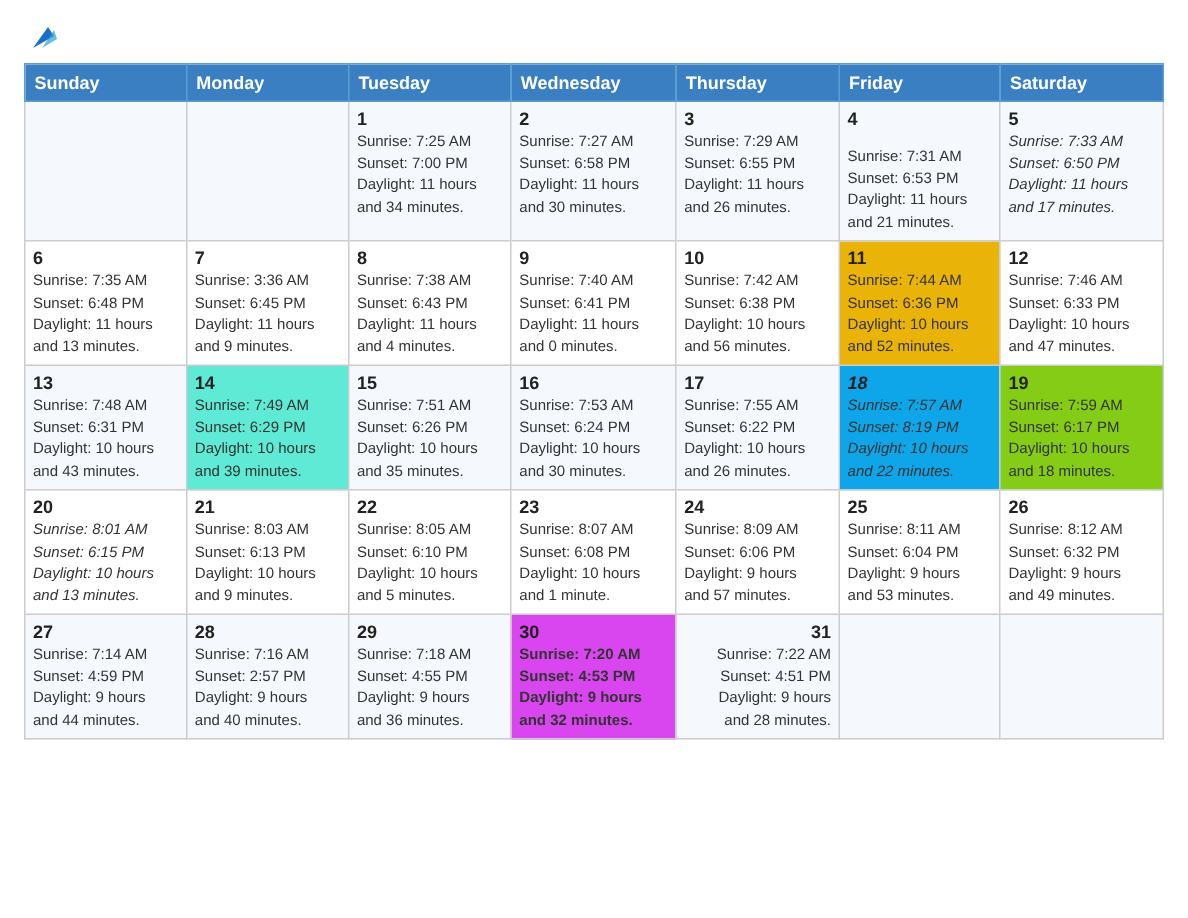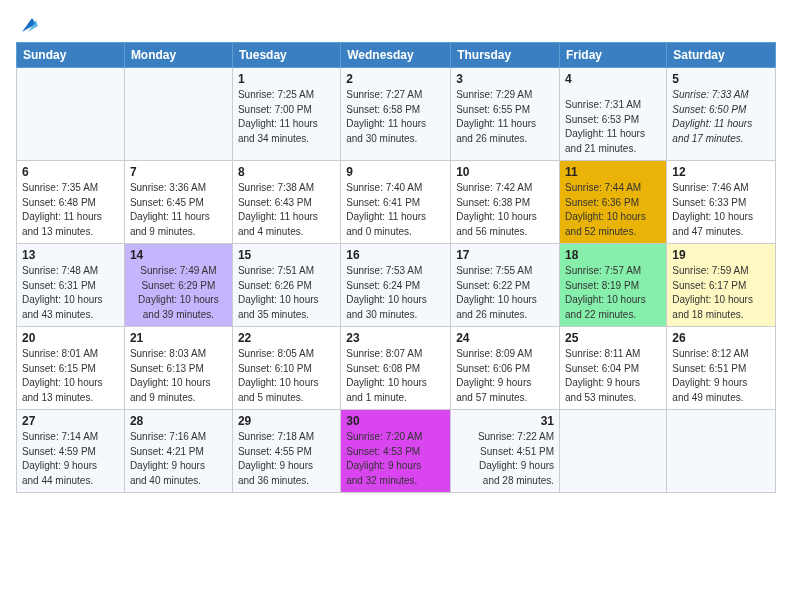--- a/index.html
+++ b/index.html
@@ -222,23 +222,23 @@
           </td>
         </tr>
         <tr>
           <td style="background-color: rgb(245, 248, 252);">
             <span class="day-number">13</span>
             <div class="day-info" style="white-space: pre-line;">Sunrise: 7:48 AM
 Sunset: 6:31 PM
 Daylight: 10 hours
 and 43 minutes.</div>
           </td>
-          <td style="background-color: #c4b5fd;">
+          <td style="background-color: #5eead4;">
             <span class="day-number">14</span>
-            <div class="day-info" style="white-space: pre-line; text-align: center;">Sunrise: 7:49 AM
+            <div class="day-info" style="white-space: pre-line;">Sunrise: 7:49 AM
 Sunset: 6:29 PM
 Daylight: 10 hours
 and 39 minutes.</div>
           </td>
           <td style="background-color: rgb(245, 248, 252);">
             <span class="day-number">15</span>
             <div class="day-info" style="white-space: pre-line;">Sunrise: 7:51 AM
 Sunset: 6:26 PM
 Daylight: 10 hours
 and 35 minutes.</div>
@@ -250,39 +250,39 @@
 Daylight: 10 hours
 and 30 minutes.</div>
           </td>
           <td style="background-color: rgb(245, 248, 252);">
             <span class="day-number">17</span>
             <div class="day-info" style="white-space: pre-line;">Sunrise: 7:55 AM
 Sunset: 6:22 PM
 Daylight: 10 hours
 and 26 minutes.</div>
           </td>
-          <td style="background-color: #86efac;">
+          <td style="background-color: #0ea5e9; font-style: italic;">
             <span class="day-number">18</span>
             <div class="day-info" style="white-space: pre-line;">Sunrise: 7:57 AM
 Sunset: 8:19 PM
 Daylight: 10 hours
 and 22 minutes.</div>
           </td>
-          <td style="background-color: #fef9c3;">
+          <td style="background-color: #84cc16;">
             <span class="day-number">19</span>
             <div class="day-info" style="white-space: pre-line;">Sunrise: 7:59 AM
 Sunset: 6:17 PM
 Daylight: 10 hours
 and 18 minutes.</div>
           </td>
         </tr>
         <tr>
           <td style="background-color: rgb(255, 255, 255);">
             <span class="day-number">20</span>
-            <div class="day-info" style="white-space: pre-line;">Sunrise: 8:01 AM
+            <div class="day-info" style="white-space: pre-line; font-style: italic;">Sunrise: 8:01 AM
 Sunset: 6:15 PM
 Daylight: 10 hours
 and 13 minutes.</div>
           </td>
           <td style="background-color: rgb(255, 255, 255);">
             <span class="day-number">21</span>
             <div class="day-info" style="white-space: pre-line;">Sunrise: 8:03 AM
 Sunset: 6:13 PM
 Daylight: 10 hours
 and 9 minutes.</div>
@@ -311,50 +311,50 @@
           <td style="background-color: rgb(255, 255, 255);">
             <span class="day-number">25</span>
             <div class="day-info" style="white-space: pre-line;">Sunrise: 8:11 AM
 Sunset: 6:04 PM
 Daylight: 9 hours
 and 53 minutes.</div>
           </td>
           <td style="background-color: rgb(255, 255, 255);">
             <span class="day-number">26</span>
             <div class="day-info" style="white-space: pre-line;">Sunrise: 8:12 AM
-Sunset: 6:51 PM
+Sunset: 6:32 PM
 Daylight: 9 hours
 and 49 minutes.</div>
           </td>
         </tr>
         <tr>
           <td style="background-color: rgb(245, 248, 252);">
             <span class="day-number">27</span>
             <div class="day-info" style="white-space: pre-line;">Sunrise: 7:14 AM
 Sunset: 4:59 PM
 Daylight: 9 hours
 and 44 minutes.</div>
           </td>
           <td style="background-color: rgb(245, 248, 252);">
             <span class="day-number">28</span>
             <div class="day-info" style="white-space: pre-line;">Sunrise: 7:16 AM
-Sunset: 4:21 PM
+Sunset: 2:57 PM
 Daylight: 9 hours
 and 40 minutes.</div>
           </td>
           <td style="background-color: rgb(245, 248, 252);">
             <span class="day-number">29</span>
             <div class="day-info" style="white-space: pre-line;">Sunrise: 7:18 AM
 Sunset: 4:55 PM
 Daylight: 9 hours
 and 36 minutes.</div>
           </td>
           <td style="background-color: #d946ef;">
             <span class="day-number">30</span>
-            <div class="day-info" style="white-space: pre-line;">Sunrise: 7:20 AM
+            <div class="day-info" style="white-space: pre-line; font-weight: bold;">Sunrise: 7:20 AM
 Sunset: 4:53 PM
 Daylight: 9 hours
 and 32 minutes.</div>
           </td>
           <td style="background-color: rgb(245, 248, 252); text-align: right;">
             <span class="day-number">31</span>
             <div class="day-info" style="white-space: pre-line;">Sunrise: 7:22 AM
 Sunset: 4:51 PM
 Daylight: 9 hours
 and 28 minutes.</div>

